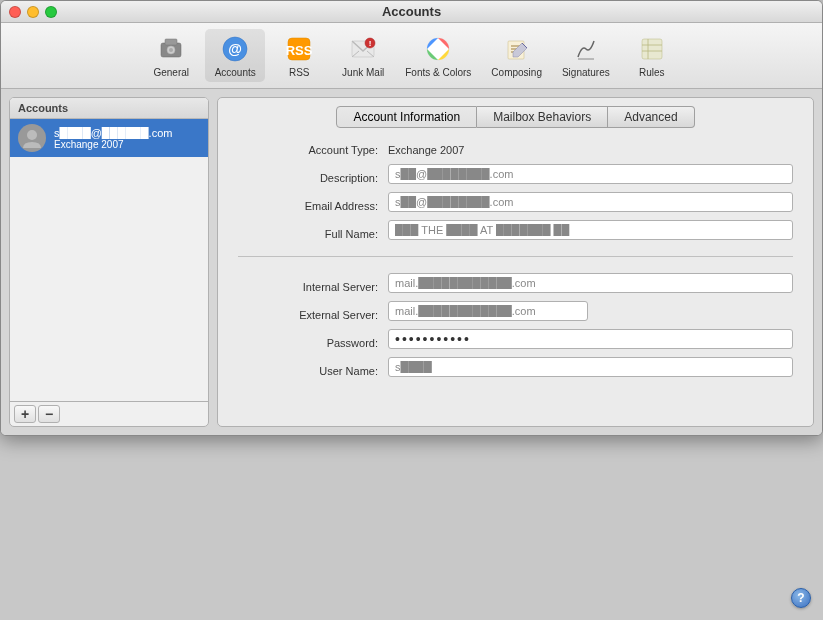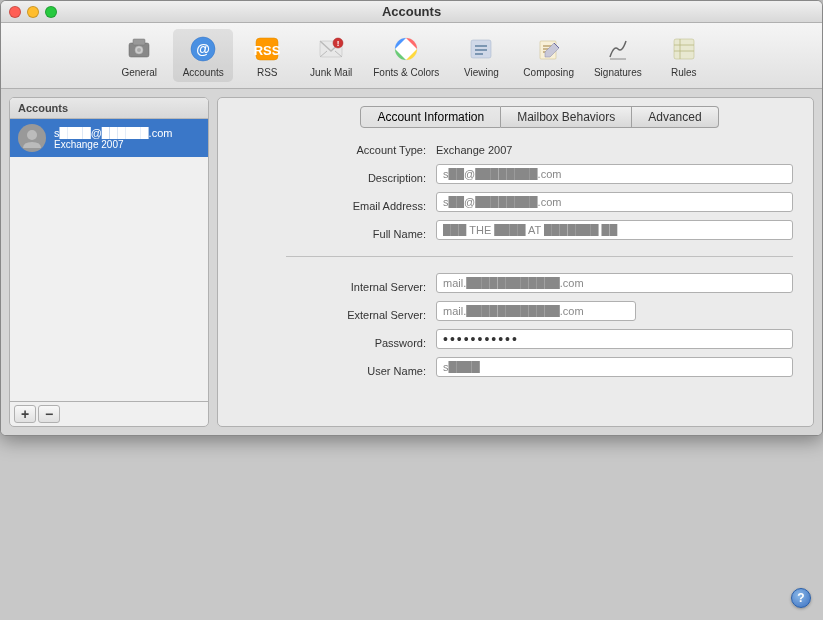--- a/index.html
+++ b/index.html
@@ -190,21 +190,20 @@
 
     
     .detail-panel {
       flex: 1;
       background: #ebebeb;
       border: 1px solid #b0b0b0;
       border-radius: 5px;
       display: flex;
       flex-direction: column;
       overflow: hidden;
-      padding-left: 48px;
     }
 
     
     .tab-bar {
       display: flex;
       justify-content: center;
       padding: 8px 0 0;
       gap: 0;
     }
     .tab {
@@ -438,31 +437,20 @@
           <path d="M14,25 A11,11 0 0,1 3,14" fill="#6bcb77"></path>
           <path d="M3,14 A11,11 0 0,1 14,3" fill="#4d96ff"></path>
           <circle cx="14" cy="14" r="4" fill="white"></circle>
         </svg>
       </div>
       <span class="tool-label">Fonts &amp; Colors</span>
     </div>
     <div class="tool-item">
       <div class="tool-icon">
         <svg width="28" height="28" viewBox="0 0 28 28">
-          <rect x="4" y="5" width="20" height="18" rx="2" fill="#d0d8e8" stroke="#a0b0c8" stroke-width="0.5"></rect>
-          <line x1="8" y1="11" x2="20" y2="11" stroke="#6080a0" stroke-width="1.5"></line>
-          <line x1="8" y1="15" x2="20" y2="15" stroke="#6080a0" stroke-width="1.5"></line>
-          <line x1="8" y1="19" x2="16" y2="19" stroke="#6080a0" stroke-width="1.5"></line>
-        </svg>
-      </div>
-      <span class="tool-label">Viewing</span>
-    </div>
-    <div class="tool-item">
-      <div class="tool-icon">
-        <svg width="28" height="28" viewBox="0 0 28 28">
           <rect x="5" y="6" width="16" height="18" rx="1" fill="#f8f0d8" stroke="#c8b880" stroke-width="0.5"></rect>
           <line x1="8" y1="11" x2="18" y2="11" stroke="#a08040" stroke-width="1"></line>
           <line x1="8" y1="14" x2="18" y2="14" stroke="#a08040" stroke-width="1"></line>
           <line x1="8" y1="17" x2="14" y2="17" stroke="#a08040" stroke-width="1"></line>
           <path d="M19,8 L24,13 L15,22 L10,22 L10,17 Z" fill="#c8c8d8" stroke="#8888a8" stroke-width="0.5"></path>
           <line x1="19" y1="8" x2="24" y2="13" stroke="#6868a0" stroke-width="1"></line>
         </svg>
       </div>
       <span class="tool-label">Composing</span>
     </div>

